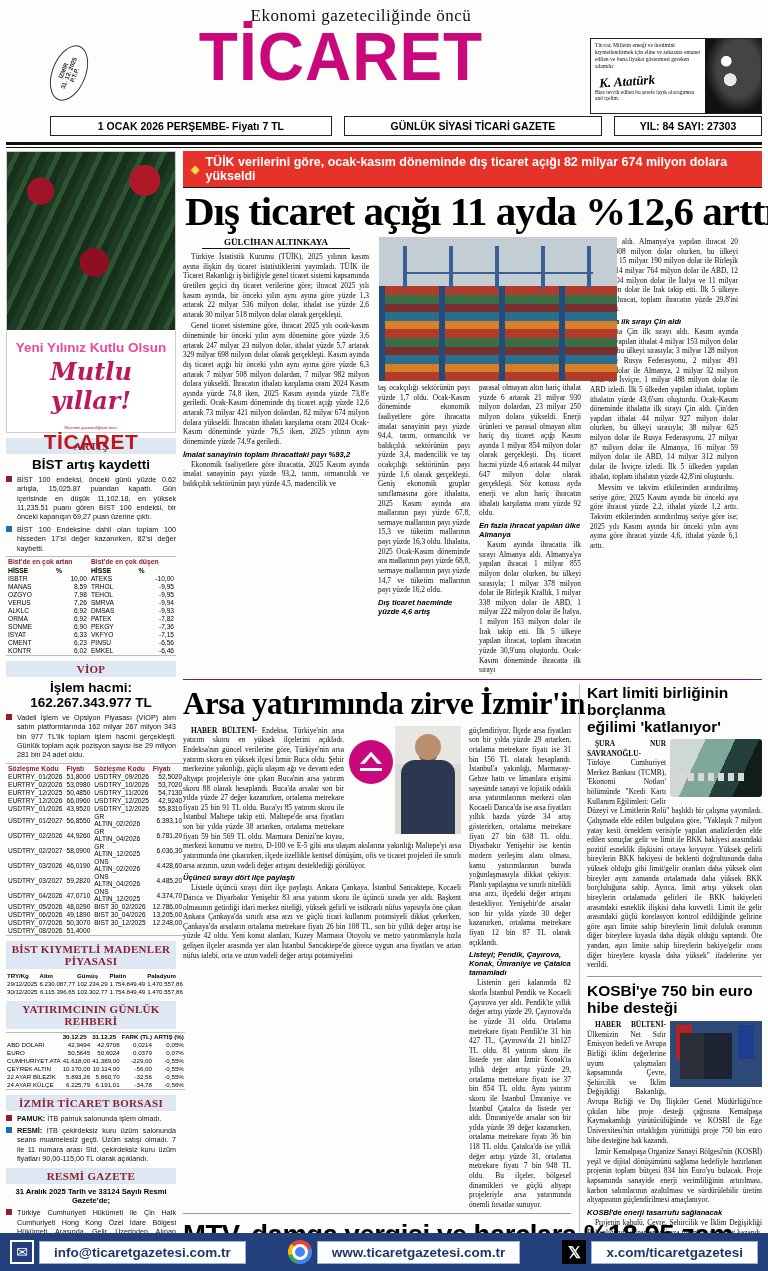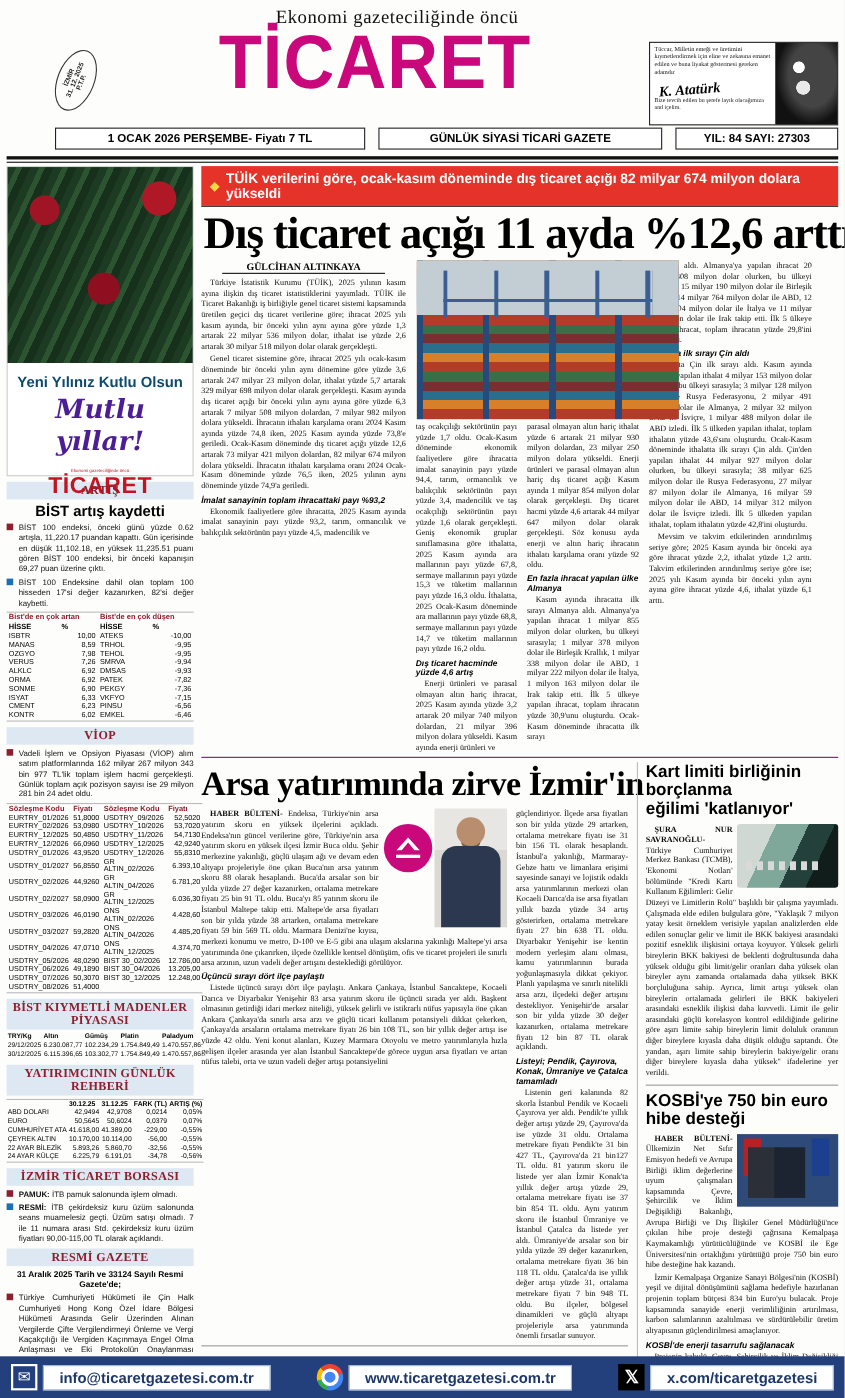--- a/index.html
+++ b/index.html
@@ -36,22 +36,22 @@
 
   
   .ad { border:1px solid #ccc; height:282px; margin-bottom:4px; background:#fff; }
   .ad-photo { height:178px; background:
       radial-gradient(circle at 20% 22%, #a01525 0 13px, transparent 14px),
       radial-gradient(circle at 82% 16%, #b01828 0 15px, transparent 16px),
       radial-gradient(circle at 52% 62%, #8e1020 0 14px, transparent 15px),
       repeating-linear-gradient(115deg, #1d3a22 0 7px, #2c5430 7px 12px, #17301c 12px 19px),
       #234327; }
   .ad-text { text-align:center; padding-top:10px; }
-  .ad-line1 { font-family:"Liberation Sans",sans-serif; font-weight:bold; font-size:13.5px; color:#0c4a6e; }
-  .ad-line2 { font-style:italic; font-weight:bold; font-size:24px; color:#4c1d95; margin-top:2px; font-family:"DejaVu Serif",serif; }
+  .ad-line1 { font-family:"Liberation Sans",sans-serif; font-weight:bold; font-size:13.5px; color:#ec4899; }
+  .ad-line2 { font-style:italic; font-weight:bold; font-size:24px; color:#be185d; margin-top:2px; font-family:"DejaVu Serif",serif; }
   .ad-logo { margin-top:10px; font-family:"Liberation Sans",sans-serif; font-weight:bold; font-size:21px; color:#c01622; letter-spacing:.5px; }
   .ad-logo small { display:block; font-size:4px; color:#c01622; font-weight:normal; letter-spacing:0; }
 
   .band { background:#dde8f2; color:#8e1f2f; font-family:"Liberation Serif",serif; font-weight:bold; font-size:11px; text-align:center; padding:2px 0; margin:5px 0 3px 0; letter-spacing:.3px; }
   .side-head { font-family:"Liberation Sans",sans-serif; font-weight:bold; font-size:13.5px; text-align:center; margin:2px 0 3px; }
   .bullets { list-style:none; }
   .bullets li { position:relative; font-family:"Liberation Sans",sans-serif; font-size:7.2px; line-height:1.3; text-align:justify; padding-left:11px; margin-bottom:3px; color:#111; }
   .sq { position:absolute; left:0; top:1px; width:6px; height:6px; display:inline-block; }
   .sq.red { background:#8e1f2f; } .sq.blue { background:#1a6fb5; }
 
@@ -184,21 +184,21 @@
         <div class="ad-text">
           <div class="ad-line1">Yeni Yılınız Kutlu Olsun</div>
           <div class="ad-line2">Mutlu yıllar!</div>
           <div class="ad-logo"><small>Ekonomi gazeteciliğinde öncü</small><span>TİCARET</span></div>
         </div>
       </div>
 
       <div class="band">ARTIŞ</div>
       <div class="side-head">BİST artış kaydetti</div>
       <ul class="bullets">
-        <li><span class="sq red"></span><span>BİST 100 endeksi, önceki günü yüzde 0.62 artışla, 11,220.17 puandan kapattı. Gün içerisinde en düşük 11,102.18, en yüksek 11,235.51 puanı gören BİST 100 endeksi, bir önceki kapanışın 69,27 puan üzerine çıktı.</span></li>
+        <li><span class="sq red"></span><span>BİST 100 endeksi, önceki günü yüzde 0.62 artışla, 15,025.87 puandan kapattı. Gün içerisinde en düşük 11,102.18, en yüksek 11,235.51 puanı gören BİST 100 endeksi, bir önceki kapanışın 69,27 puan üzerine çıktı.</span></li>
         <li><span class="sq blue"></span><span>BİST 100 Endeksine dahil olan toplam 100 hisseden 17'si değer kazanırken, 82'si değer kaybetti.</span></li>
       </ul>
       <table class="side-tbl bist-tbl tbl-frame">
         <thead>
           <tr>
             <th colspan="2" class="grp-head">Bist'de en çok artan</th>
             <th colspan="2" class="grp-head">Bist'de en çok düşen</th>
           </tr>
           <tr>
             <th>HİSSE</th>
@@ -265,20 +265,21 @@
             <tr>
             <td>KONTR</td>
               <td>6,02</td>
               <td>EMKEL</td>
               <td>-6,46</td>
           </tr>
           </tbody>
       </table>
 
       <div class="band">VİOP</div>
+      <div class="side-head">İşlem hacmi: 162.267.343.977 TL</div>
       <ul class="bullets">
         <li><span class="sq red"></span><span>Vadeli İşlem ve Opsiyon Piyasası (VİOP) alım satım platformlarında 162 milyar 267 milyon 343 bin 977 TL'lik toplam işlem hacmi gerçekleşti. Günlük toplam açık pozisyon sayısı ise 29 milyon 281 bin 24 adet oldu.</span></li>
       </ul>
       <table class="side-tbl tbl-frame">
         <thead>
           <tr>
             <th class="grp-head">Sözleşme Kodu</th>
             <th class="grp-head">Fiyatı</th>
             <th class="grp-head">Sözleşme Kodu</th>
             <th class="grp-head num">Fiyatı</th>
@@ -492,21 +493,20 @@
           <div class="byline">GÜLCİHAN ALTINKAYA</div>
           <p class="ind">Türkiye İstatistik Kurumu (TÜİK), 2025 yılının kasım ayına ilişkin dış ticaret istatistiklerini yayımladı. TÜİK ile Ticaret Bakanlığı iş birliğiyle genel ticaret sistemi kapsamında üretilen geçici dış ticaret verilerine göre; ihracat 2025 yılı kasım ayında, bir önceki yılın aynı ayına göre yüzde 1,3 artarak 22 milyar 536 milyon dolar, ithalat ise yüzde 2,6 artarak 30 milyar 518 milyon dolar olarak gerçekleşti.</p>
           <p class="ind">Genel ticaret sistemine göre, ihracat 2025 yılı ocak-kasım döneminde bir önceki yılın aynı dönemine göre yüzde 3,6 artarak 247 milyar 23 milyon dolar, ithalat yüzde 5,7 artarak 329 milyar 698 milyon dolar olarak gerçekleşti. Kasım ayında dış ticaret açığı bir önceki yılın aynı ayına göre yüzde 6,3 artarak 7 milyar 508 milyon dolardan, 7 milyar 982 milyon dolara yükseldi. İhracatın ithalatı karşılama oranı 2024 Kasım ayında yüzde 74,8 iken, 2025 Kasım ayında yüzde 73,8'e geriledi. Ocak-Kasım döneminde dış ticaret açığı yüzde 12,6 artarak 73 milyar 421 milyon dolardan, 82 milyar 674 milyon dolara yükseldi. İhracatın ithalatı karşılama oranı 2024 Ocak-Kasım döneminde yüzde 76,5 iken, 2025 yılının aynı döneminde yüzde 74,9'a geriledi.</p>
           <div class="subhead">İmalat sanayinin toplam ihracattaki payı %93,2</div>
           <p class="ind">Ekonomik faaliyetlere göre ihracatta, 2025 Kasım ayında imalat sanayinin payı yüzde 93,2, tarım, ormancılık ve balıkçılık sektörünün payı yüzde 4,5, madencilik ve</p>
         </div>
         <div>
           <div class="spacer-photo"></div>
           <p>taş ocakçılığı sektörünün payı yüzde 1,7 oldu. Ocak-Kasım döneminde ekonomik faaliyetlere göre ihracatta imalat sanayinin payı yüzde 94,4, tarım, ormancılık ve balıkçılık sektörünün payı yüzde 3,4, madencilik ve taş ocakçılığı sektörünün payı yüzde 1,6 olarak gerçekleşti. Geniş ekonomik gruplar sınıflamasına göre ithalatta, 2025 Kasım ayında ara mallarının payı yüzde 67,8, sermaye mallarının payı yüzde 15,3 ve tüketim mallarının payı yüzde 16,3 oldu. İthalatta, 2025 Ocak-Kasım döneminde ara mallarının payı yüzde 68,8, sermaye mallarının payı yüzde 14,7 ve tüketim mallarının payı yüzde 16,2 oldu.</p>
           <div class="subhead">Dış ticaret hacminde yüzde 4,6 artış</div>
-          <p class="ind">Enerji ürünleri ve parasal olmayan altın hariç ihracat, 2025 Kasım ayında yüzde 3,2 artarak 20 milyar 740 milyon dolardan, 21 milyar 396 milyon dolara yükseldi. Kasım ayında enerji ürünleri ve</p>
         </div>
         <div>
           <div class="spacer-photo"></div>
           <p>parasal olmayan altın hariç ithalat yüzde 6 artarak 21 milyar 930 milyon dolardan, 23 milyar 250 milyon dolara yükseldi. Enerji ürünleri ve parasal olmayan altın hariç dış ticaret açığı Kasım ayında 1 milyar 854 milyon dolar olarak gerçekleşti. Dış ticaret hacmi yüzde 4,6 artarak 44 milyar 647 milyon dolar olarak gerçekleşti. Söz konusu ayda enerji ve altın hariç ihracatın ithalatı karşılama oranı yüzde 92 oldu.</p>
           <div class="subhead">En fazla ihracat yapılan ülke Almanya</div>
           <p class="ind">Kasım ayında ihracatta ilk sırayı Almanya aldı. Almanya'ya yapılan ihracat 1 milyar 855 milyon dolar olurken, bu ülkeyi sırasıyla; 1 milyar 378 milyon dolar ile Birleşik Krallık, 1 milyar 338 milyon dolar ile ABD, 1 milyar 222 milyon dolar ile İtalya, 1 milyon 163 milyon dolar ile Irak takip etti. İlk 5 ülkeye yapılan ihracat, toplam ihracatın yüzde 30,9'unu oluşturdu. Ocak-Kasım döneminde ihracatta ilk sırayı</p>
         </div>
         <div>
           <p>Almanya aldı. Almanya'ya yapılan ihracat 20 milyar 408 milyon dolar olurken, bu ülkeyi sırasıyla; 15 milyar 190 milyon dolar ile Birleşik Krallık, 14 milyar 764 milyon dolar ile ABD, 12 milyar 204 milyon dolar ile İtalya ve 11 milyar 45 milyon dolar ile Irak takip etti. İlk 5 ülkeye yapılan ihracat, toplam ihracatın yüzde 29,8'ini oluşturdu.</p>
           <div class="subhead">İthalatta ilk sırayı Çin aldı</div>

